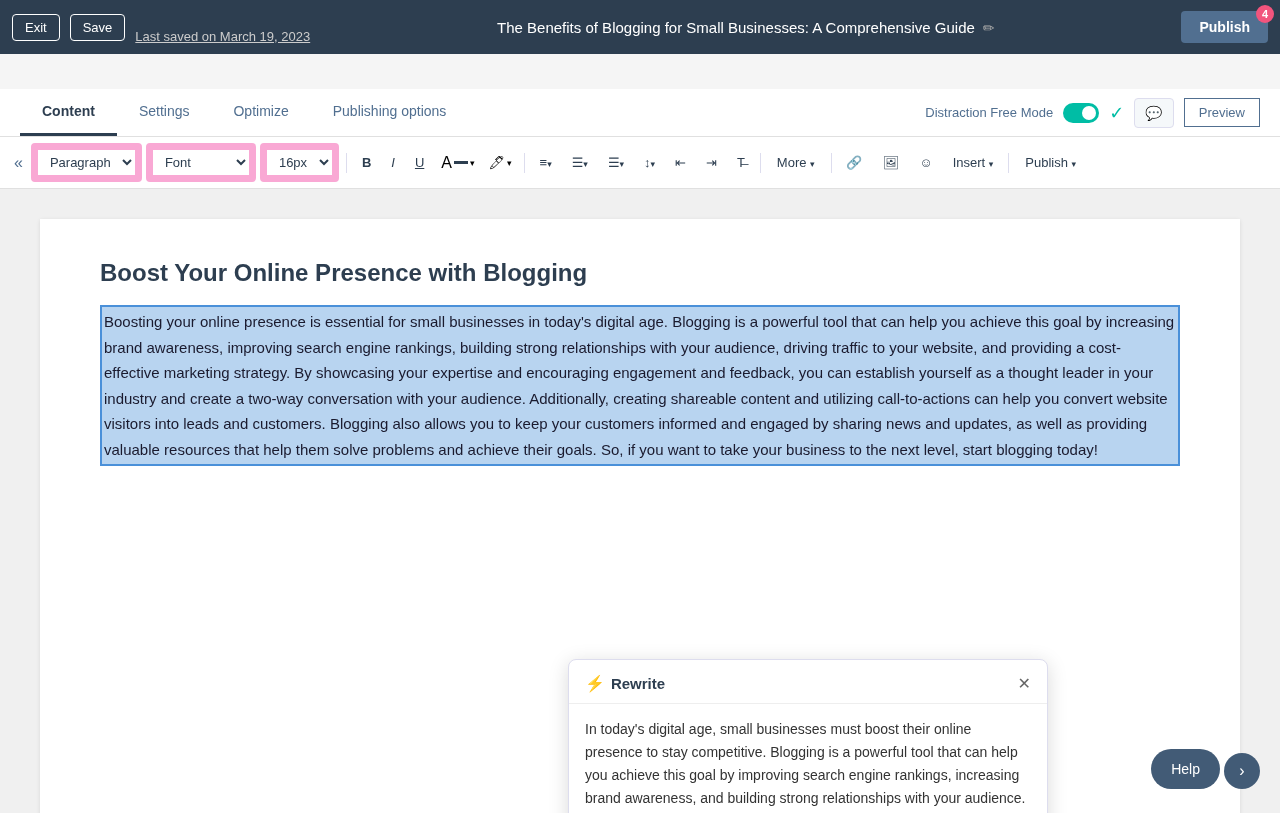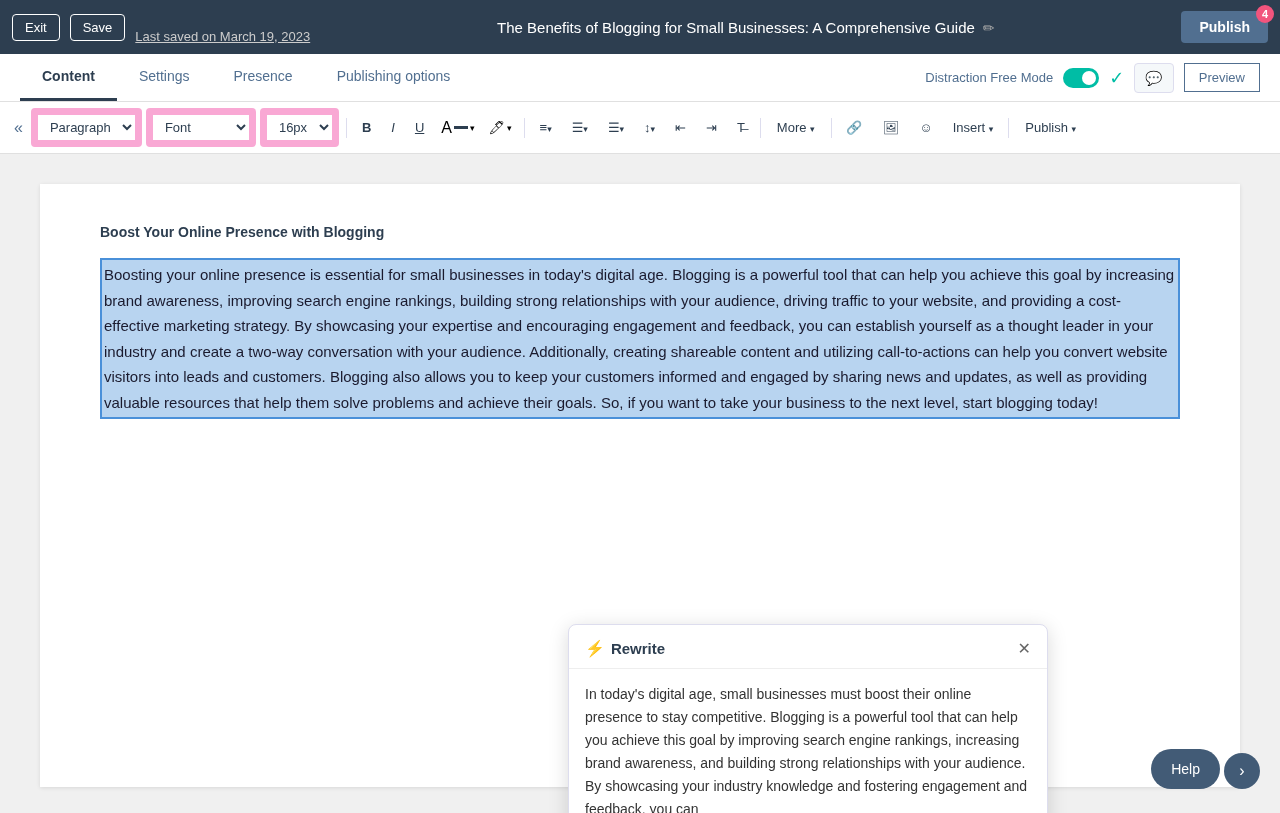--- a/index.html
+++ b/index.html
@@ -84,20 +84,21 @@
     }
 
     
     .nav-bar {
       display: flex;
       align-items: center;
       background: #fff;
       border-bottom: 1px solid #e0e0e0;
       height: 48px;
       padding: 0 20px;
+      margin-top: 35px;
     }
     .nav-tabs {
       display: flex;
       flex: 1;
       gap: 0;
     }
     .nav-tab {
       padding: 14px 22px;
       font-size: 14px;
       color: #516f90;
@@ -248,21 +249,21 @@
     .editor-canvas {
       background: #fff;
       width: 100%;
       max-width: 1200px;
       min-height: 600px;
       padding: 40px 60px;
       box-shadow: 0 1px 4px rgba(0,0,0,0.1);
       position: relative;
     }
     .editor-heading {
-      font-size: 14px;
+      font-size: 24px;
       font-weight: 700;
       color: #2d3e50;
       margin-bottom: 18px;
     }
     .editor-paragraph-selected {
       background: #b8d4f0;
       color: #1a1a2e;
       font-size: 15px;
       line-height: 1.7;
       border: 2px solid #4a90d9;
@@ -371,21 +372,21 @@
   <button class="btn-publish">
     <span>Publish</span>
     <span class="publish-badge">4</span>
   </button>
 </div>
 
 <div class="nav-bar">
   <div class="nav-tabs">
     <div class="nav-tab active">Content</div>
     <div class="nav-tab">Settings</div>
-    <div class="nav-tab">Presence</div>
+    <div class="nav-tab">Optimize</div>
     <div class="nav-tab">Publishing options</div>
   </div>
   <div class="distraction-area">
     <span class="distraction-label">Distraction Free Mode</span>
     <div class="toggle-check">
       <div class="toggle-check-knob"></div>
     </div>
     <span style="color:#00bda5;font-size:18px;">✓</span>
     <button class="btn-chat">💬</button>
     <button class="btn-preview">Preview</button>

